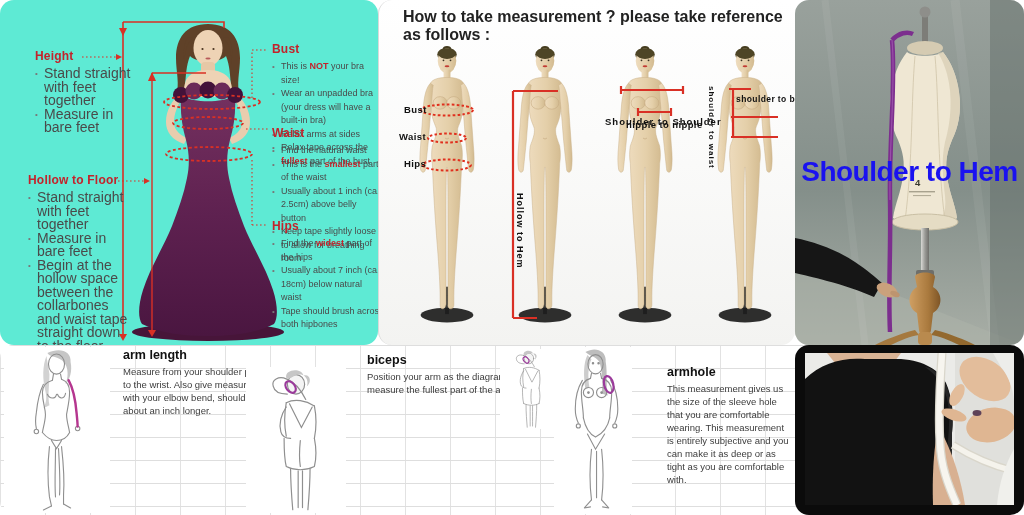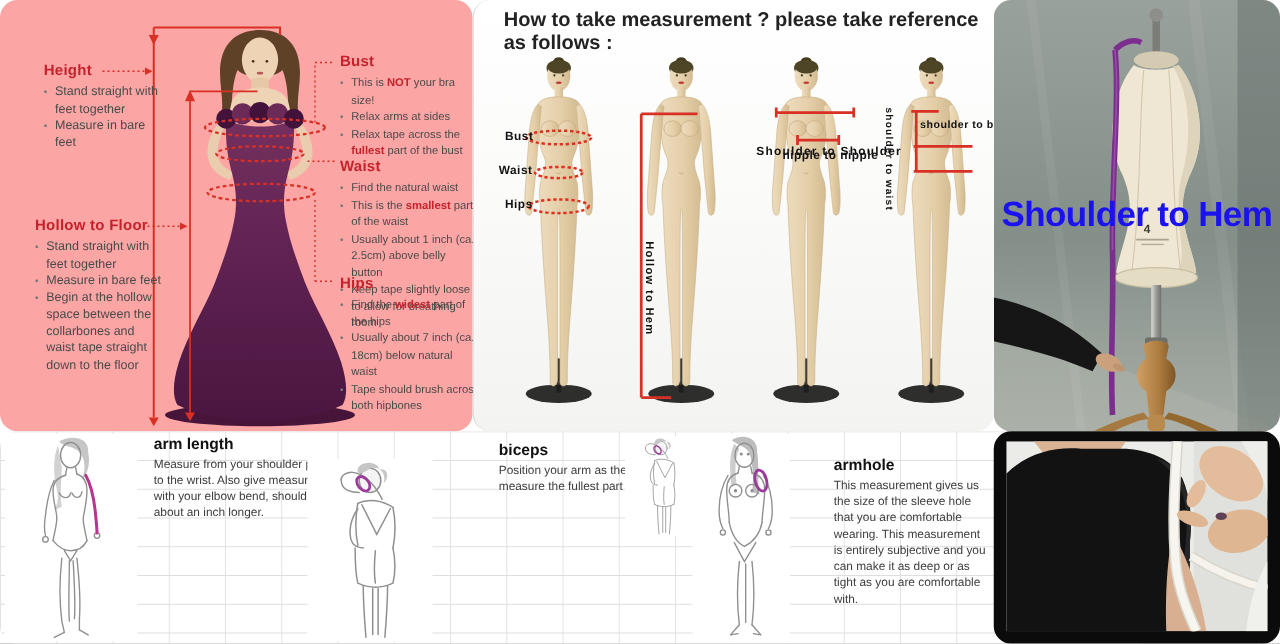--- a/index.html
+++ b/index.html
@@ -5,27 +5,27 @@
   * { margin:0; padding:0; box-sizing:border-box; }
   html,body { background:#888; }
   #canvas {
     position:relative; width:1024px; height:515px; background:#ffffff;
     font-family:"Liberation Sans", sans-serif; overflow:hidden;
     -webkit-font-smoothing:antialiased;
   }
   .abs { position:absolute;border-radius:14px; }
 
   
-  #left-panel { left:0; top:0; width:378px; height:345px; background:#fca5a5; }
+  #left-panel { left:0; top:0; width:378px; height:345px; background:#5eead4; }
   #left-panel svg { position:absolute; left:0; top:0; }
   .guide-block { position:absolute; }
   .guide-title { font-size:12px; font-weight:bold; color:#c3232b; letter-spacing:.2px; }
   .guide-bullets { list-style:none; margin-top:4px; }
   .guide-bullets li {
-    position:relative; padding-left:9px; font-size:10px; line-height:13.5px; color:#4a4a4a;
+    position:relative; padding-left:9px; font-size:14px; line-height:13.5px; color:#4a4a4a;
   }
   .guide-bullets li::before {
     content:"•"; position:absolute; left:0; top:0; color:#777; font-size:8px;
   }
   .kw { color:#c3232b; font-weight:bold; }
   .col-right .guide-bullets li { font-size:9px; }
 
   
   #measure-panel { left:378px; top:0; width:417px; height:345px;
     background:linear-gradient(180deg,#ffffff 0%,#fbfbfa 40%,#f3f3f1 100%);
@@ -200,20 +200,21 @@
         <li>Stand straight with feet together</li>
         <li>Measure in bare feet</li>
         <li>Begin at the hollow space between the collarbones and waist tape straight down to the floor</li>
       </ul>
     </div>
 
     <div class="guide-block col-right" style="left:272px; top:42px; width:112px;">
       <div class="guide-title">Bust</div>
       <ul class="guide-bullets">
         <li><span>This is </span><span class="kw">NOT</span><span> your bra size!</span></li>
+        <li>Wear an unpadded bra (your dress will have a built-in bra)</li>
         <li>Relax arms at sides</li>
         <li><span>Relax tape across the </span><span class="kw">fullest</span><span> part of the bust</span></li>
       </ul>
     </div>
 
     <div class="guide-block col-right" style="left:272px; top:126px; width:112px;">
       <div class="guide-title">Waist</div>
       <ul class="guide-bullets">
         <li>Find the natural waist</li>
         <li><span>This is the </span><span class="kw">smallest</span><span> part of the waist</span></li>
@@ -346,21 +347,21 @@
       <div class="sketch-title">arm length</div>
       <div class="sketch-body">Measure from your shoulder point to the wrist. Also give measurement with your elbow bend, should be about an inch longer.</div>
     </div>
 
     <div class="fig-box" style="left:246px; top:22px; width:100px; height:146px;">
       <svg width="100" height="146" viewBox="0 0 90 135">
           <use href="#sym-sketch-back"></use>
         </svg>
     </div>
 
-    <div class="sketch-block" style="left:367px; top:8px; width:168px;margin-left:32px;">
+    <div class="sketch-block" style="left:367px; top:8px; width:168px;">
       <div class="sketch-title">biceps</div>
       <div class="sketch-body">Position your arm as the diagram, now measure the fullest part of the arm.</div>
     </div>
 
     <div class="fig-box" style="left:500px; top:4px; width:58px; height:80px;">
       <svg width="58" height="80" viewBox="0 0 90 135">
           <use href="#sym-sketch-back"></use>
         </svg>
     </div>
 

